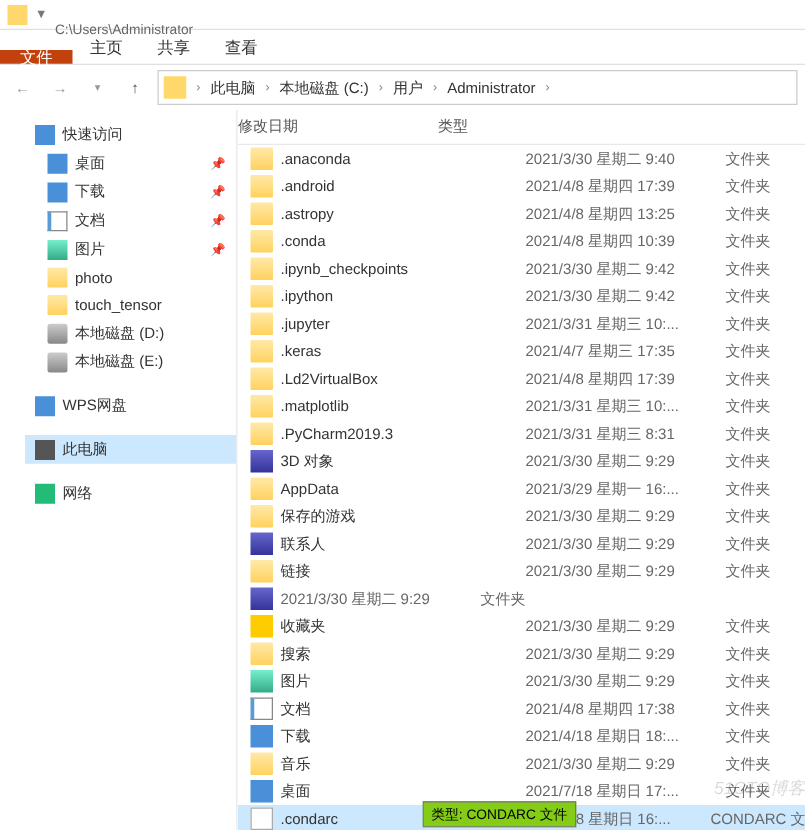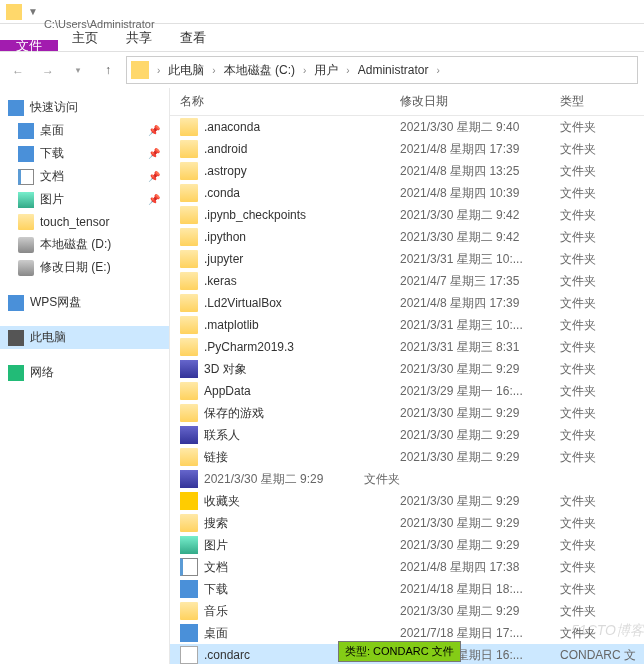--- a/index.html
+++ b/index.html
@@ -3,33 +3,33 @@
 <meta charset="utf-8">
 <style>
 * { margin: 0; padding: 0; box-sizing: border-box; font-family: "Segoe UI", "Microsoft YaHei", sans-serif; }
 body { width: 644px; height: 664px; overflow: hidden; background: #fff; font-size: 12px; }
 
 .titlebar { height: 24px; background: #fff; border-bottom: 1px solid #e0e0e0; display: flex; align-items: center; padding: 0 6px; gap: 6px; }
 .titlebar .tb-icon { width: 16px; height: 16px; background: #ffd86b; display: inline-block; }
 .titlebar .path { color: #666; font-size: 11px; margin-top: 24px; }
 
 .menubar { height: 28px; display: flex; align-items: stretch; border-bottom: 1px solid #e0e0e0; }
-.menubar .file-tab { background: #a21caf; color: #fff; padding: 0 16px; display: flex; align-items: center; font-size: 13px; margin-top: 16px; }
+.menubar .file-tab { background: #c2410c; color: #fff; padding: 0 16px; display: flex; align-items: center; font-size: 13px; margin-top: 16px; }
 .menubar .m-item { padding: 0 14px; display: flex; align-items: center; font-size: 13px; color: #333; }
 
 .pathbar { height: 36px; display: flex; align-items: center; padding: 0 6px; gap: 6px; }
 .nav-btn { width: 24px; height: 24px; display: flex; align-items: center; justify-content: center; color: #999; }
 .nav-btn.enabled { color: #555; }
 .breadcrumb { flex: 1; height: 28px; border: 1px solid #ccc; display: flex; align-items: center; padding: 0 4px; gap: 2px; background: #fff; }
 .bc-icon { width: 18px; height: 18px; background: #ffd86b; margin-right: 4px; }
 .bc-seg { padding: 0 4px; font-size: 12px; color: #333; white-space: nowrap; }
 .bc-sep { color: #888; font-size: 10px; padding: 0 2px; }
 
 .body-area { display: flex; height: calc(100% - 88px); }
-.sidebar { width: 170px; border-right: 1px solid #e8e8e8; padding: 8px 0; overflow-y: auto; }
+.sidebar { width: 170px; border-right: 1px solid #e8e8e8; padding: 8px 0; overflow-y: auto; margin-left: 20px; }
 .sb-group { margin-bottom: 12px; }
 .sb-item { display: flex; align-items: center; gap: 6px; padding: 3px 8px 3px 18px; font-size: 12px; color: #333; }
 .sb-item.selected { background: #cce8ff; }
 .sb-item.header { padding-left: 8px; font-weight: normal; }
 .sb-icon { width: 16px; height: 16px; flex-shrink: 0; }
 .pin { margin-left: auto; color: #aaa; font-size: 10px; }
 
 .content { flex: 1; overflow-y: auto; overflow-x: hidden; }
 .columns { display: flex; border-bottom: 1px solid #e8e8e8; height: 28px; align-items: center; font-size: 12px; color: #555; }
 .col-name { width: 230px; padding-left: 10px; }
@@ -114,29 +114,33 @@
             <span>文档</span>
             <span class="pin">📌</span>
           </div>
           <div class="sb-item">
             <span class="sb-icon pic-icon"></span>
             <span>图片</span>
             <span class="pin">📌</span>
           </div>
           <div class="sb-item">
             <span class="sb-icon folder-icon"></span>
+            <span>photo</span>
+          </div>
+          <div class="sb-item">
+            <span class="sb-icon folder-icon"></span>
             <span>touch_tensor</span>
           </div>
           <div class="sb-item">
             <span class="sb-icon drive-icon"></span>
             <span>本地磁盘 (D:)</span>
           </div>
           <div class="sb-item">
             <span class="sb-icon drive-icon"></span>
-            <span>修改日期 (E:)</span>
+            <span>本地磁盘 (E:)</span>
           </div>
         </div>
     </div>
     <div class="sb-group">
       <div class="sb-item header">
         <span class="sb-icon blue-icon"></span>
         <span>WPS网盘</span>
       </div>
     </div>
     <div class="sb-group">
@@ -148,21 +152,20 @@
     <div class="sb-group">
       <div class="sb-item header">
         <span class="sb-icon net-icon"></span>
         <span>网络</span>
       </div>
     </div>
   </div>
 
   <div class="content">
     <div class="columns">
-      <div class="col-name">名称</div>
       <div class="col-date">修改日期</div>
       <div class="col-type">类型</div>
     </div>
     <div id="rows">
         <div class="row">
           <span class="r-icon folder-icon"></span>
           <span class="r-name">.anaconda</span>
           <span class="r-date">2021/3/30 星期二 9:40</span>
           <span class="r-type">文件夹</span>
         </div>

